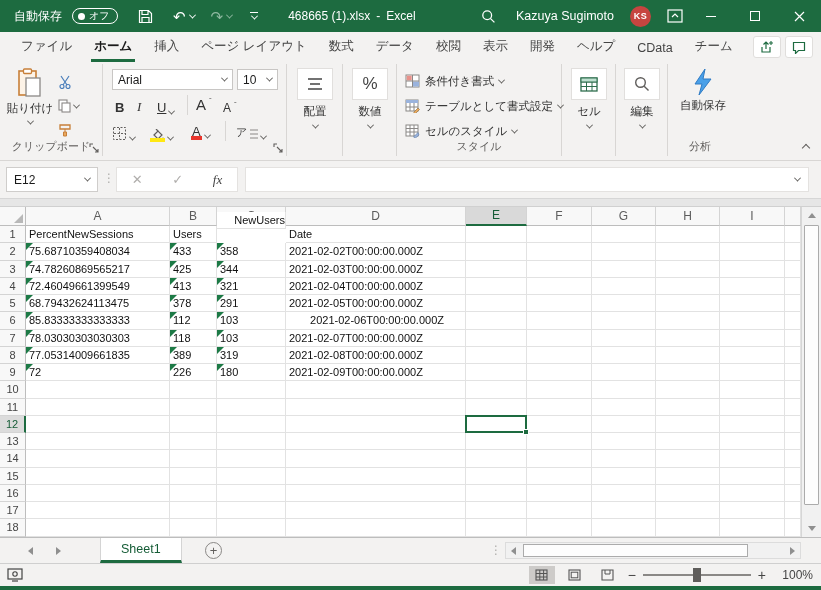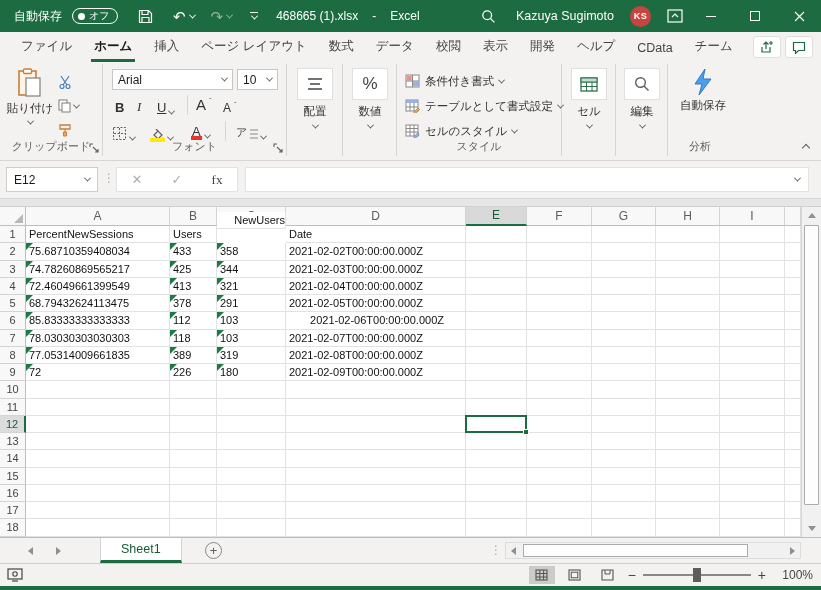--- a/index.html
+++ b/index.html
@@ -13,21 +13,21 @@
 #autosave-toggle .dot{width:7px;height:7px;border-radius:50%;background:#fff}
 #autosave-toggle .st{font-size:10px;color:#fff;line-height:1}
 .tbtn{display:flex;align-items:center;justify-content:center;height:32px;padding:0 6px}
 .chv{display:inline-block;width:5px;height:5px;border-right:1.4px solid #605e5c;border-bottom:1.4px solid #605e5c;transform:rotate(45deg) translate(-1px,-1px)}
 .chv.w{border-color:#fff}
 .chv.dim{border-color:#8fb8a0}
 .glyph{font-size:15px;line-height:1;color:#fff}
 .glyph.dim{color:#8fb8a0}
 #qat-custom{display:flex;flex-direction:column;align-items:center;gap:2px}
 #qat-custom .bar{width:8px;height:1.5px;background:#fff}
-#title-text{margin-left:12px;display:flex;gap:14px}
+#title-text{margin-left:24px;display:flex;gap:6px}
 #titlebar .spacer{flex:1}
 #avatar{width:21px;height:21px;border-radius:50%;background:#c64540;color:#fff;font-size:9px;display:flex;align-items:center;justify-content:center;margin:0 10px;font-weight:bold;letter-spacing:.5px}
 .winbtn{width:44px;height:32px;display:flex;align-items:center;justify-content:center}
 #min-glyph{width:10px;height:1px;background:#fff}
 #max-glyph{width:10px;height:10px;border:1px solid #fff}
 
 
 #tabrow{position:relative;height:30px;background:#f3f2f1;display:flex;align-items:flex-end;padding-left:10px}
 .rtab{padding:6px 11px 7px;font-size:12.5px;color:#444;cursor:pointer;position:relative;white-space:nowrap}
 .rtab.active{color:#1a1a1a;font-weight:bold}
@@ -57,21 +57,21 @@
 #analysis-btn .biglabel{line-height:13px}
 #collapse-ribbon{position:absolute;right:12px;bottom:6px;cursor:pointer}
 .chvup{display:inline-block;width:6px;height:6px;border-left:1.4px solid #605e5c;border-top:1.4px solid #605e5c;transform:rotate(45deg)}
 
 
 #formularow{position:relative;height:38px;background:#f3f2f1;border-bottom:1px solid #d6d6d6}
 #namebox{position:absolute;left:6px;top:6px;width:92px;height:25px;background:#fff;border:1px solid #cfcdcb;display:flex;align-items:center;justify-content:space-between;padding:0 7px;font-size:12px;color:#1a1a1a}
 #fb-dots{position:absolute;left:103px;top:10px;color:#b0aeac;font-size:12px}
 #fxgroup{position:absolute;left:116px;top:6px;width:122px;height:25px;background:#fff;border:1px solid #e4e2e0;display:flex;align-items:center;justify-content:space-around}
 #fxgroup .dimbtn{color:#b0aeac;font-size:13px}
-#fx-label{font-family:"Liberation Serif","DejaVu Serif",serif;font-size:13px;color:#444}
+#fx-label{font-family:"Liberation Serif","DejaVu Serif",serif;font-style:italic;font-size:13px;color:#444}
 #formulainput{position:absolute;left:245px;top:6px;right:12px;height:25px;background:#fff;border:1px solid #e4e2e0;display:flex;align-items:center;justify-content:flex-end;padding:0 8px;font-size:12px;color:#1a1a1a}
 
 
 #gapstrip{height:8px;background:#e6e6e6;border-bottom:1px solid #d0d0d0}
 
 
 #gridarea{position:relative;height:330px;background:#fff}
 #grid{position:absolute;left:0;top:0;width:801px;height:330px;overflow:hidden;background:#fff}
 #corner{position:absolute;left:0;top:0;width:26px;height:19px;background:#f8f8f8;border-right:1px solid #bdbdbd;border-bottom:1px solid #bdbdbd}
 #corner .tri{position:absolute;right:2px;bottom:2px;width:0;height:0;border-left:9px solid transparent;border-bottom:9px solid #b8b8b8}
@@ -296,21 +296,20 @@
         <span class="chv"></span>
       </div>
       <div style="position:absolute;left:122px;top:57px;width:1px;height:20px;background:#d8d6d4"></div>
       <div class="fmtbtn" style="left:133px;top:56px">
         <span style="font-size:11px;color:#333">ア</span>
         <svg width="8" height="12" viewBox="0 0 8 12">
             <path d="M0 2 h8 M0 6 h8 M0 10 h8" stroke="#8a8886" stroke-width="1"></path>
           </svg>
         <span class="chv"></span>
       </div>
-      <div class="grouplabel">フォント</div>
       <svg class="launcher" width="10" height="10" viewBox="0 0 10 10">
           <path d="M1 4 V1 h3 M4 4 l5 5 M9 6 v3 h-3" fill="none" stroke="#605e5c" stroke-width="1.1"></path>
         </svg>
     </div>
 
     <div class="rgroup" style="left:287px;width:56px">
       <div class="collapsed" style="left:10px">
         <div class="cg-iconbox">
           <svg width="18" height="14" viewBox="0 0 18 14">
               <path d="M2 2 h14 M4 7 h10 M2 12 h14" stroke="#444" stroke-width="1.4"></path>

